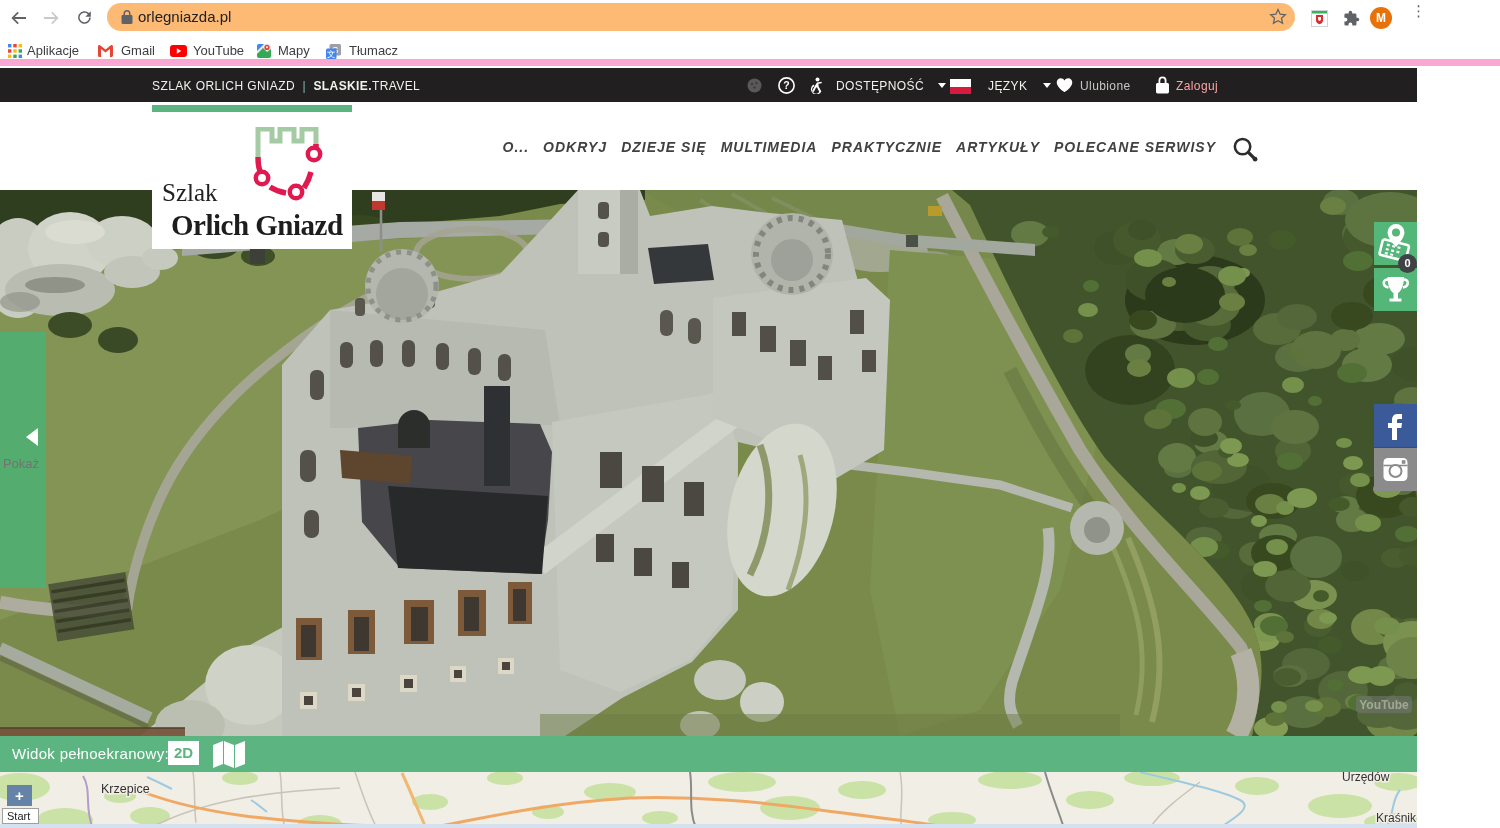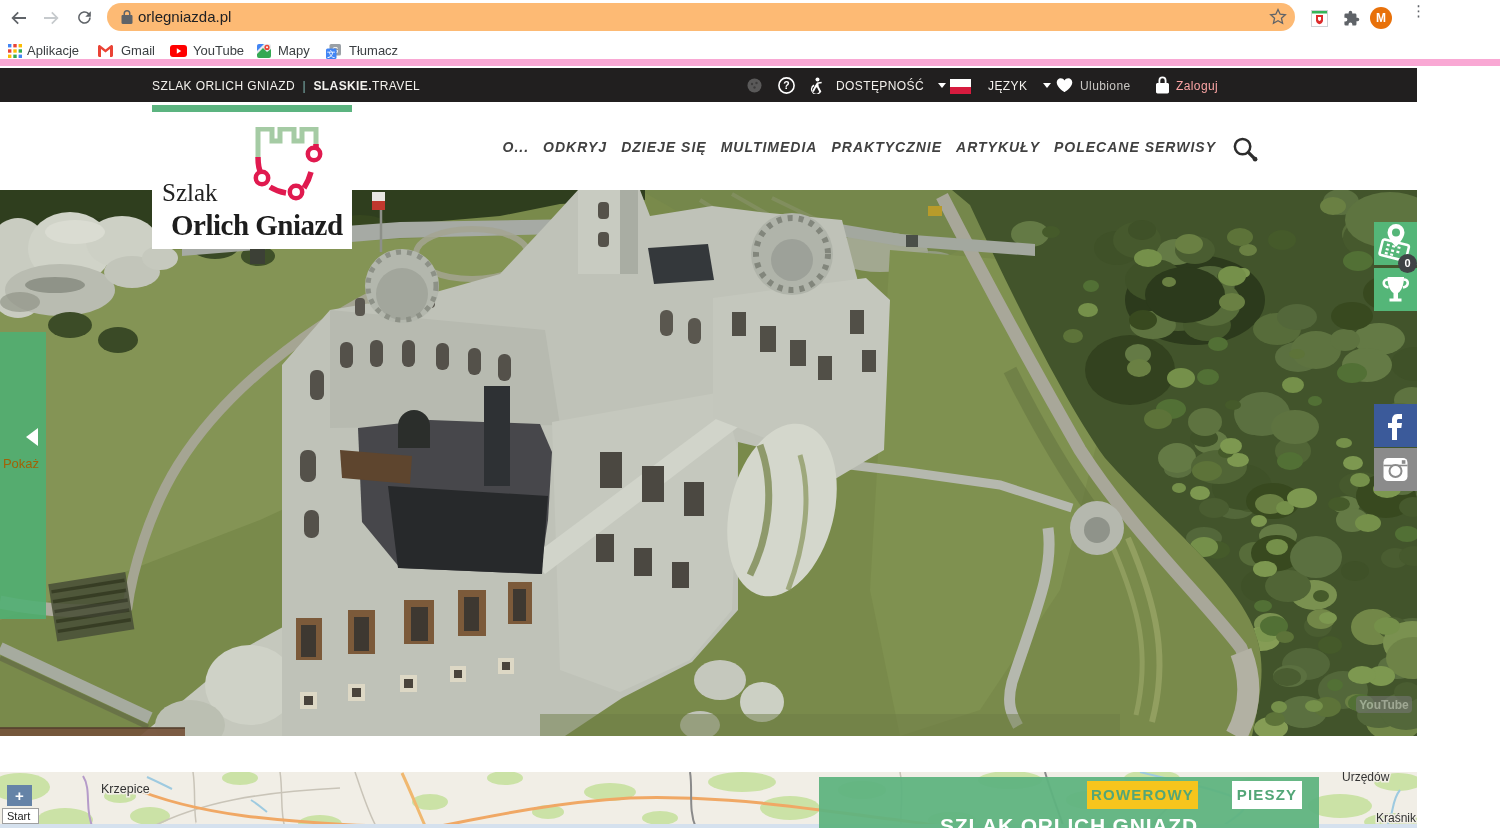--- a/index.html
+++ b/index.html
@@ -21,21 +21,21 @@
   #mainnav { position:absolute; left:0; top:34px; width:1417px; height:85px; background:#fff;font-style:italic; }
   #menu { position:absolute; right:201px; top:37px; font-size:14px; font-weight:bold; color:#414141;
           letter-spacing:1.0px; white-space:nowrap; }
   #menu span { margin-left:14px; }
   #hero { position:absolute; left:0; top:122px; width:1417px; height:546px; overflow:hidden; }
   #greenbar { position:absolute; left:0; top:668px; width:1417px; height:36px; background:#5cb480; color:#fff; }
   #mapzone { position:absolute; left:0; top:704px; width:1417px; height:56px; overflow:hidden; background:#f1eee6; }
   
   #logobox { position:absolute; left:152px; top:37px; width:200px; height:144px; background:#fff; z-index:30; }
   #logobox .strip { position:absolute; left:0; top:0; width:200px; height:7px; background:#5cb480; }
-  #pokaz { position:absolute; left:0; top:264px; width:46px; height:287px; background:rgba(78,175,115,0.88); z-index:20; color:#a16207; }
+  #pokaz { position:absolute; left:0; top:264px; width:46px; height:256px; background:rgba(78,175,115,0.88); z-index:20; color:#737373; }
   .sidebtn { position:absolute; left:1374px; width:43px; height:43px; z-index:20; }
   #mapoverlay { position:absolute; left:819px; top:709px; width:500px; height:51px; background:rgba(95,179,128,0.95); z-index:20; }
   #rower { position:absolute; left:268px; top:4px; width:111px; height:28px; background:#f6c51d; color:#53a677;
            font-weight:bold; font-size:15px; letter-spacing:1.2px; text-align:center; line-height:28px; }
   #pieszy { position:absolute; left:413px; top:4px; width:70px; height:28px; background:#fff; color:#53a677;
            font-weight:bold; font-size:15px; letter-spacing:1.2px; text-align:center; line-height:28px; }
   #szlakhead { position:absolute; left:0; top:37px; width:500px; text-align:center; color:#fff;
            font-weight:bold; font-size:21px; letter-spacing:0.8px; white-space:nowrap; }
   #plusbtn { position:absolute; left:7px; top:717px; width:25px; height:21px; background:#6583a7; color:#fff;
            text-align:center; line-height:21px; font-weight:bold; font-size:15px; z-index:21; }
@@ -519,20 +519,27 @@
     <line x1="381" y1="4" x2="381" y2="62" stroke="#8d9089" stroke-width="2.5"></line>
     <rect x="372" y="2" width="13" height="9" fill="#e8e6e2"></rect>
     <rect x="372" y="11" width="13" height="9" fill="#c0382e"></rect>
 
     <g opacity="0.55">
       <rect x="1356" y="506" width="56" height="17" rx="4" fill="#777"></rect>
       <text x="1384" y="519" text-anchor="middle" font-size="12" font-weight="bold" fill="#ddd" font-family="Liberation Sans">YouTube</text>
     </g>
   </svg>
   </div>
+  <div id="greenbar">
+    <span class="abs" style="left:12px;top:9px;font-size:15px;letter-spacing:0.3px;">Widok pełnoekranowy:</span>
+    <span class="abs" style="left:168px;top:5px;width:31px;height:24px;background:#fff;color:#5cb480;font-weight:bold;font-size:15px;text-align:center;line-height:24px;">2D</span>
+    <svg class="abs" style="left:211px;top:3px" width="36" height="30" viewBox="0 0 36 30">
+      <path d="M2 6l10-4v23L2 29zM13 2l10 4v23l-10-4zM24 6l10-4v23l-10 4z" fill="#fff"></path>
+    </svg>
+  </div>
   <div id="mapzone">
   <svg width="1417" height="56" viewBox="0 0 1417 56" style="position:absolute;left:0;top:0">
     <rect x="0" y="0" width="1417" height="56" fill="#f1eee6"></rect>
     <g fill="#cbe2a6">
       <ellipse cx="20" cy="15" rx="30" ry="14"></ellipse>
       <ellipse cx="65" cy="48" rx="28" ry="12"></ellipse>
       <ellipse cx="150" cy="44" rx="20" ry="9"></ellipse>
       <ellipse cx="320" cy="52" rx="22" ry="9"></ellipse>
       <ellipse cx="430" cy="30" rx="18" ry="8"></ellipse>
       <ellipse cx="505" cy="6" rx="18" ry="7"></ellipse>
@@ -629,20 +636,15 @@
   </div>
   <div class="sidebtn" style="top:380px;background:#8b8b8b;">
     <svg width="43" height="43" viewBox="0 0 43 43">
       <rect x="9.5" y="10" width="24" height="23" rx="4.5" fill="#fff"></rect>
       <line x1="9.5" y1="17.5" x2="33.5" y2="17.5" stroke="#8b8b8b" stroke-width="1.6"></line>
       <circle cx="21.5" cy="23" r="6" fill="#fff" stroke="#8b8b8b" stroke-width="2"></circle>
       <rect x="27.8" y="12.2" width="3.6" height="3.6" fill="#8b8b8b"></rect>
     </svg>
   </div>
 
-  <div id="mapoverlay">
-    <div id="rower">ROWEROWY</div>
-    <div id="pieszy">PIESZY</div>
-    <div id="szlakhead">SZLAK ORLICH GNIAZD</div>
-  </div>
   <div id="plusbtn">+</div>
   <div id="starttip">Start</div>
 </div>
 
 </body></html>

